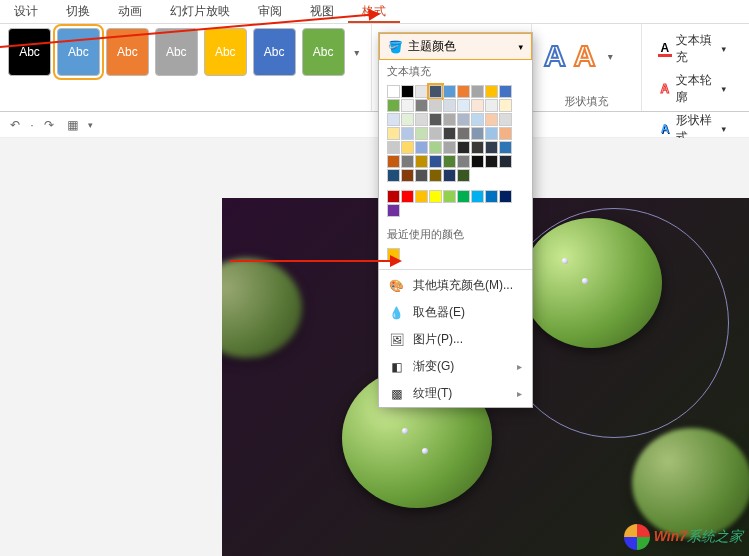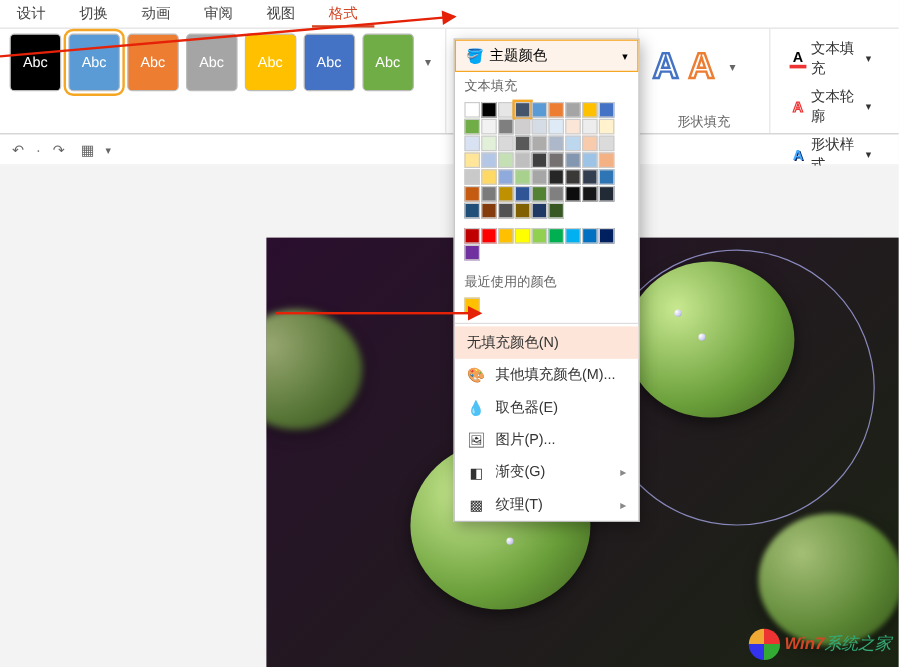--- a/index.html
+++ b/index.html
@@ -57,20 +57,21 @@
 .watermark .logo { width: 26px; height: 26px; border-radius: 50%; background: conic-gradient(#e33 0 90deg,#3a3 90deg 180deg,#33e 180deg 270deg,#ea3 270deg 360deg); }
 .watermark b { color: #d24726; }
 </style>
 </head>
 <body>
 
 <div class="tabs">
   <div class="tab">设计</div>
   <div class="tab">切换</div>
   <div class="tab">动画</div>
+  <div class="tab">幻灯片放映</div>
   <div class="tab">审阅</div>
   <div class="tab">视图</div>
   <div class="tab active">格式</div>
 </div>
 
 <div class="ribbon">
   <div class="ribbon-group" style="width:372px">
     <div class="style-row">
       <div class="style-item" style="background:#000;color:#fff">Abc</div>
       <div class="style-item selected" style="background:#5b9bd5">Abc</div>
@@ -218,23 +219,20 @@
       <div class="color-cell" style="background: rgb(0, 176, 240);"></div>
       <div class="color-cell" style="background: rgb(0, 112, 192);"></div>
       <div class="color-cell" style="background: rgb(0, 32, 96);"></div>
       <div class="color-cell" style="background: rgb(112, 48, 160);"></div>
     </div>
   <div class="dd-section-label">最近使用的颜色</div>
   <div class="recent-row" id="recent-grid">
       <div class="color-cell" style="background: rgb(255, 192, 0);"></div>
     </div>
   <div class="dd-sep"></div>
-  <div class="dd-item hover">
-    <span>无填充颜色(N)</span>
-  </div>
   <div class="dd-item">
     <span class="dd-icon">🎨</span>
     <span>其他填充颜色(M)...</span>
   </div>
   <div class="dd-item">
     <span class="dd-icon">💧</span>
     <span>取色器(E)</span>
   </div>
   <div class="dd-item">
     <span class="dd-icon">🖼</span>

